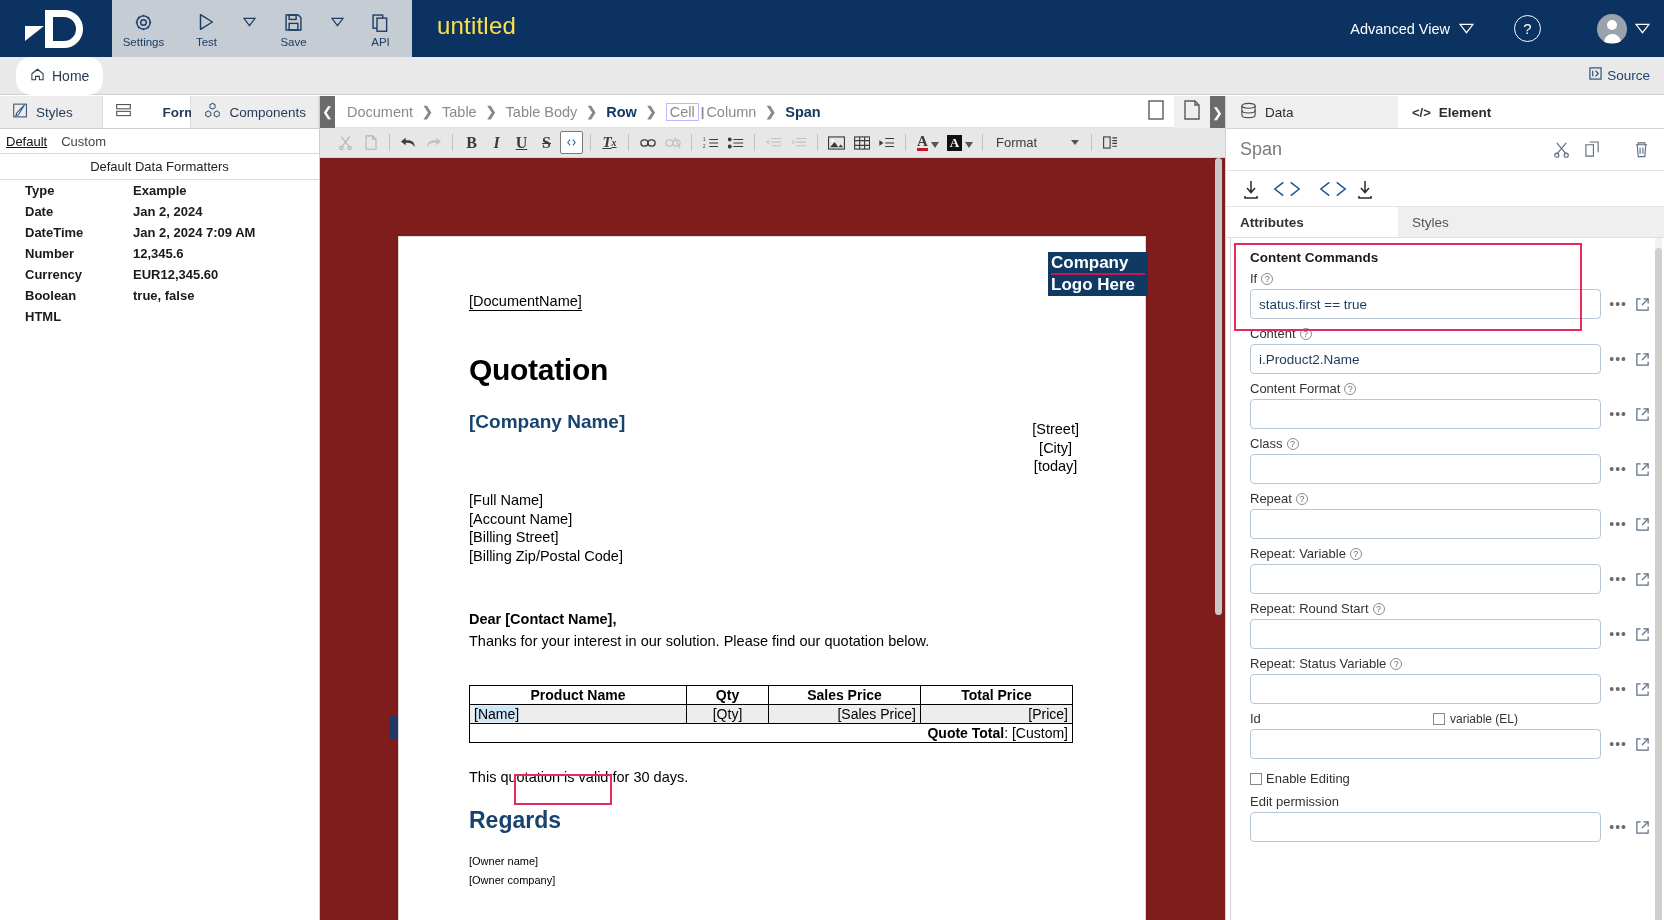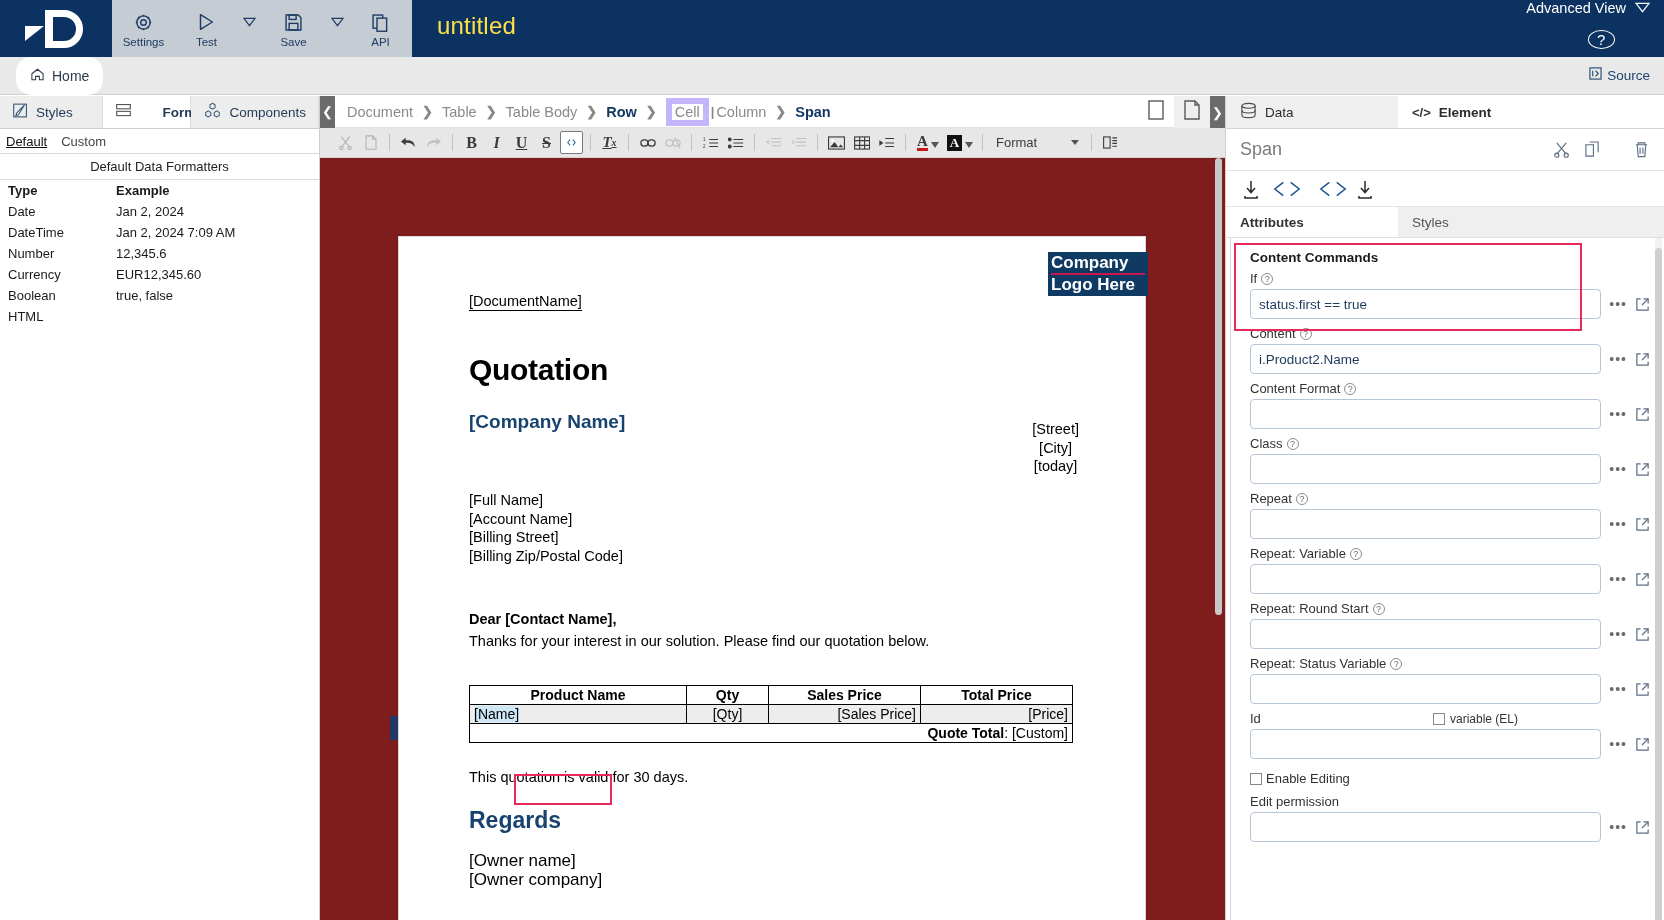--- a/index.html
+++ b/index.html
@@ -51,21 +51,21 @@
   .toolbtn .lb { font-size: 11.5px; color: #1d3c63; line-height: 12px; }
   .caretbtn {
     display: flex; align-items: center; justify-content: center; width: 26px; cursor: pointer;
     color: #12365f; font-size: 11px; padding-bottom: 12px;
   }
 
   .doc-title {
     position: absolute; left: 437px; top: 12px;
     font-size: 24px; font-weight: normal; color: #fde047; letter-spacing: .2px;
   }
-  .hdr-right { position: absolute; right: 14px; top: 0; height: 57px; display: flex; align-items: center; gap: 14px; flex-direction: column; }
+  .hdr-right { position: absolute; right: 14px; top: 0; height: 57px; display: flex; align-items: center; gap: 14px; }
   .adv-view { color: #ffffff; font-size: 14.5px; display: flex; align-items: center; gap: 9px; cursor: pointer; }
   .help-circle {
     width: 27px; height: 27px; border-radius: 50%; border: 1.6px solid #ffffff;
     color: #ffffff; font-size: 15px; display: flex; align-items: center; justify-content: center; cursor: pointer;
     margin-left: 26px;
   }
   .avatar {
     width: 30px; height: 30px; border-radius: 50%; background: #9aa2ad;
     display: flex; align-items: flex-end; justify-content: center; overflow: hidden; cursor: pointer;
     margin-left: 22px;
@@ -98,41 +98,41 @@
   .lp-tabs { display: flex; height: 33px; border-bottom: 1px solid #cfcfcf; background: #f1f1f1;}
   .lp-tab {
     display: flex; align-items: center; gap: 7px; padding: 0 12px; font-size: 13.5px;
     color: #253c58; cursor: pointer; border-right: 1px solid #dcdcdc; background: #ededed;
   }
   .lp-tab.active { background: #ffffff; font-weight: bold; gap: 30px; }
   .lp-sub { height: 25px; display: flex; align-items: center; gap: 14px; padding: 0 6px; font-size: 13px; border-bottom: 1px solid #d9d9d9;}
   .lp-sub .it { color: #444; cursor: pointer; }
   .lp-sub .it.active { color: #111; text-decoration: underline; font-weight: normal; }
   .lp-title { height: 26px; display: flex; align-items: center; justify-content: center; font-size: 13px; color: #222; border-bottom: 1px solid #d9d9d9;}
-  .fmt-table { width: 100%; font-size: 13px; color: #1a1a1a; }
-  .fmt-row { display: flex; padding: 3px 0 3px 8px; }
+  .fmt-table { width: 100%; font-size: 13px; color: #1a1a1a; padding-left: 17px; }
+  .fmt-row { display: flex; padding: 3px 0 3px 8px; font-weight: bold; }
   .fmt-row .c1 { width: 108px; }
   .fmt-row.hdr { font-weight: bold; }
 
   
   .center {
     position: absolute; left: 320px; top: 96px; width: 905px; height: 824px; background: #ffffff;
   }
   .crumbbar {
     position: relative; height: 32px; background: #ffffff; display: flex; align-items: center;
     border-bottom: 1px solid #e2e2e2;
   }
   .collapse-tab {
     width: 15px; height: 32px; background: #6b6b6b; color: #fff; display:flex;align-items:center;justify-content:center;
     font-size: 13px; cursor: pointer; flex: 0 0 auto;
   }
   .crumbs { display: flex; align-items: center; gap: 9px; padding-left: 12px; font-size: 14.5px; }
   .crumb { color: #8a8a8a; cursor: pointer; }
   .crumb.bold { color: #10365f; font-weight: bold; }
-  .crumb.boxed { border: 6px solid #c4b5fd; padding: 0 3px; color: #8a8a8a; }
+  .crumb.boxed { border: 1px solid #c4b5fd; padding: 0 3px; color: #8a8a8a; }
   .sep { color: #8a8a8a; font-size: 13px; font-weight: bold; }
   .crumb-right { position: absolute; right: 0; top: 0; height: 32px; display: flex; align-items: center; }
   .pg-ic { width: 36px; height: 32px; display: flex; align-items: center; justify-content: center; cursor: pointer; }
   .pg-ic.sel { background: #efefef; }
   .expand-tab { width: 15px; height: 32px; background: #6b6b6b; color: #fff; display:flex;align-items:center;justify-content:center;font-size:13px;cursor:pointer;}
 
   .edtoolbar {
     height: 30px; background: #e7e7e7; border-bottom: 1px solid #d2d2d2;
     display: flex; align-items: center; padding-left: 14px; gap: 2px;
   }
@@ -171,21 +171,21 @@
   table.qt td, table.qt th { border: 1px solid #000; padding: 1px 4px; }
   table.qt th { text-align: center; font-weight: bold; background: #fff; }
   table.qt td.name { background: #ededed; }
   table.qt td.num { text-align: center; background: #ededed; }
   table.qt td.money { text-align: right; background: #ededed; }
   .hl { background: #cfe6f7; margin-top: 36px; }
   .sel-box { position: absolute; left: 45px; top: 482px; width: 98px; height: 31px; border: 2px solid #e8295c; }
   .totalrow td { text-align: right; font-size: 14px; }
   .valid { margin-top: 26px; font-size: 14.5px; }
   .regards { margin-top: 22px; color: #17436e; font-size: 23px; font-weight: bold; }
-  .owner { margin-top: 18px; font-size: 17px; line-height: 18.5px; }
+  .owner { margin-top: 18px; font-size: 11px; line-height: 18.5px; }
 
   
   .rightpanel {
     position: absolute; left: 1225px; top: 96px; width: 439px; height: 824px;
     background: #ffffff; border-left: 1px solid #cfcfcf;
   }
   .rp-tabs { display: flex; height: 33px; border-bottom: 1px solid #d5d5d5; }
   .rp-tab { display: flex; align-items: center; gap: 8px; padding: 0 14px; font-size: 13.5px; color: #2c2c2c; cursor: pointer; }
   .rp-tab.data { background: #efefef; width: 172px; }
   .rp-tab.element { background: #ffffff; font-weight: bold; flex: 1; }

